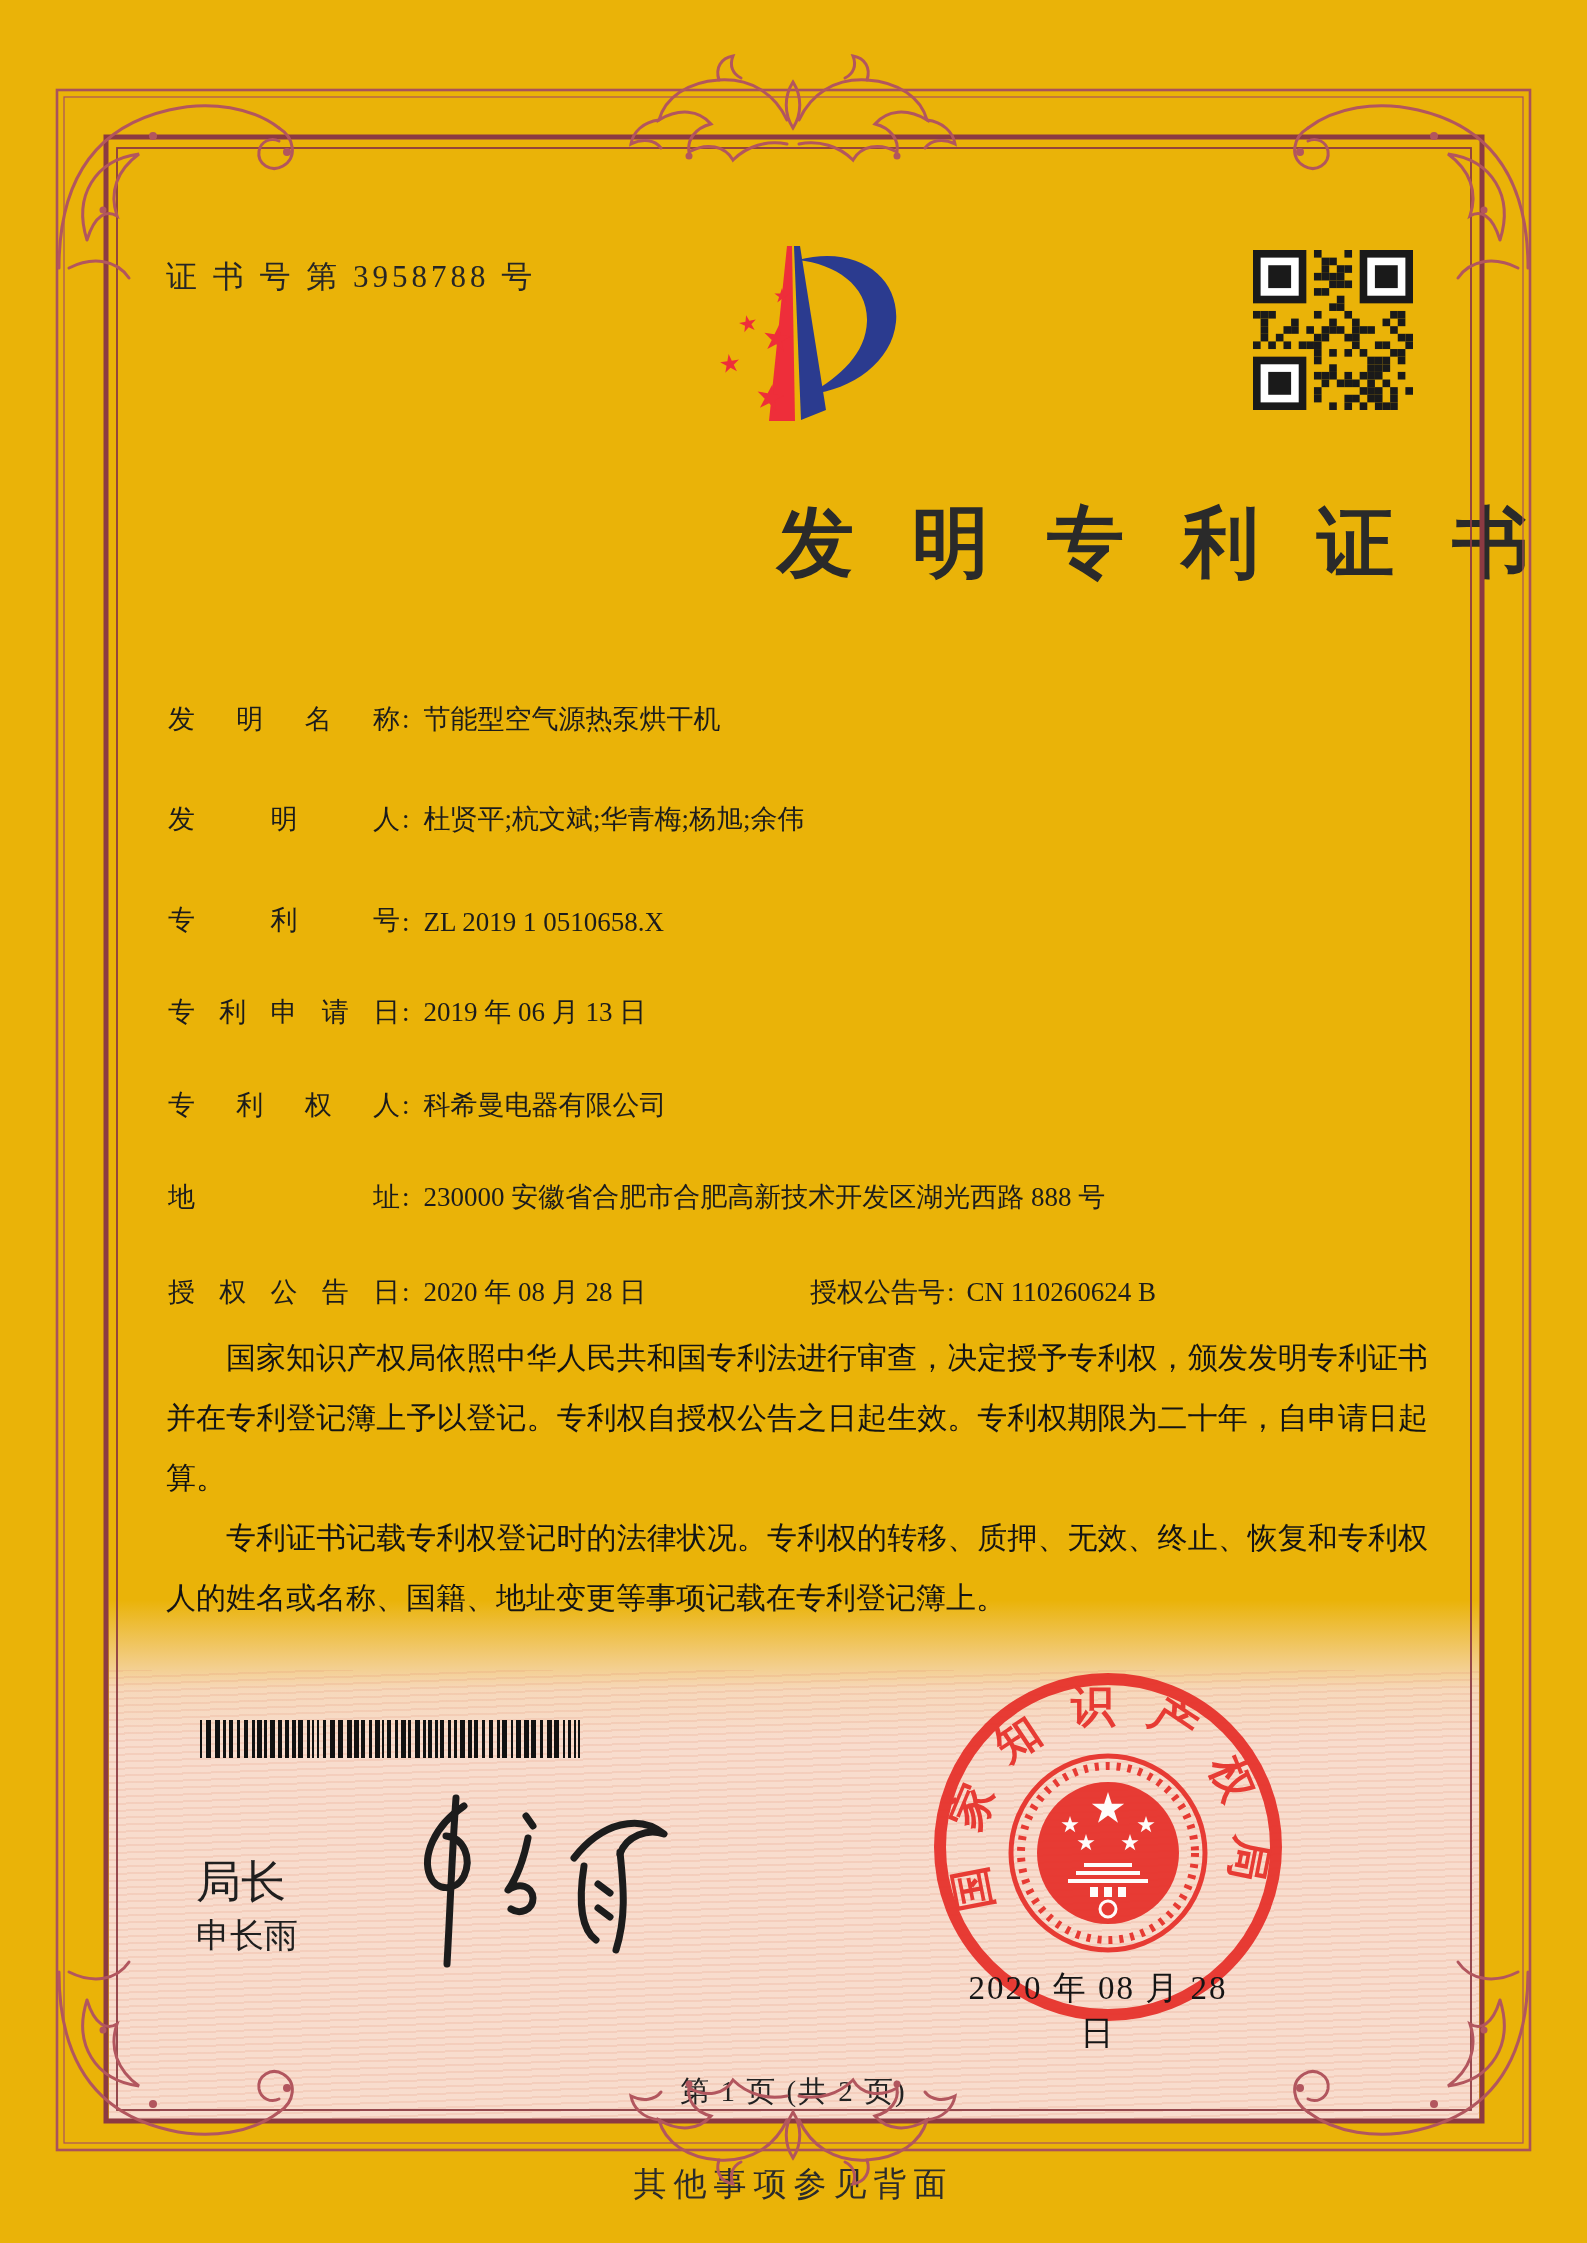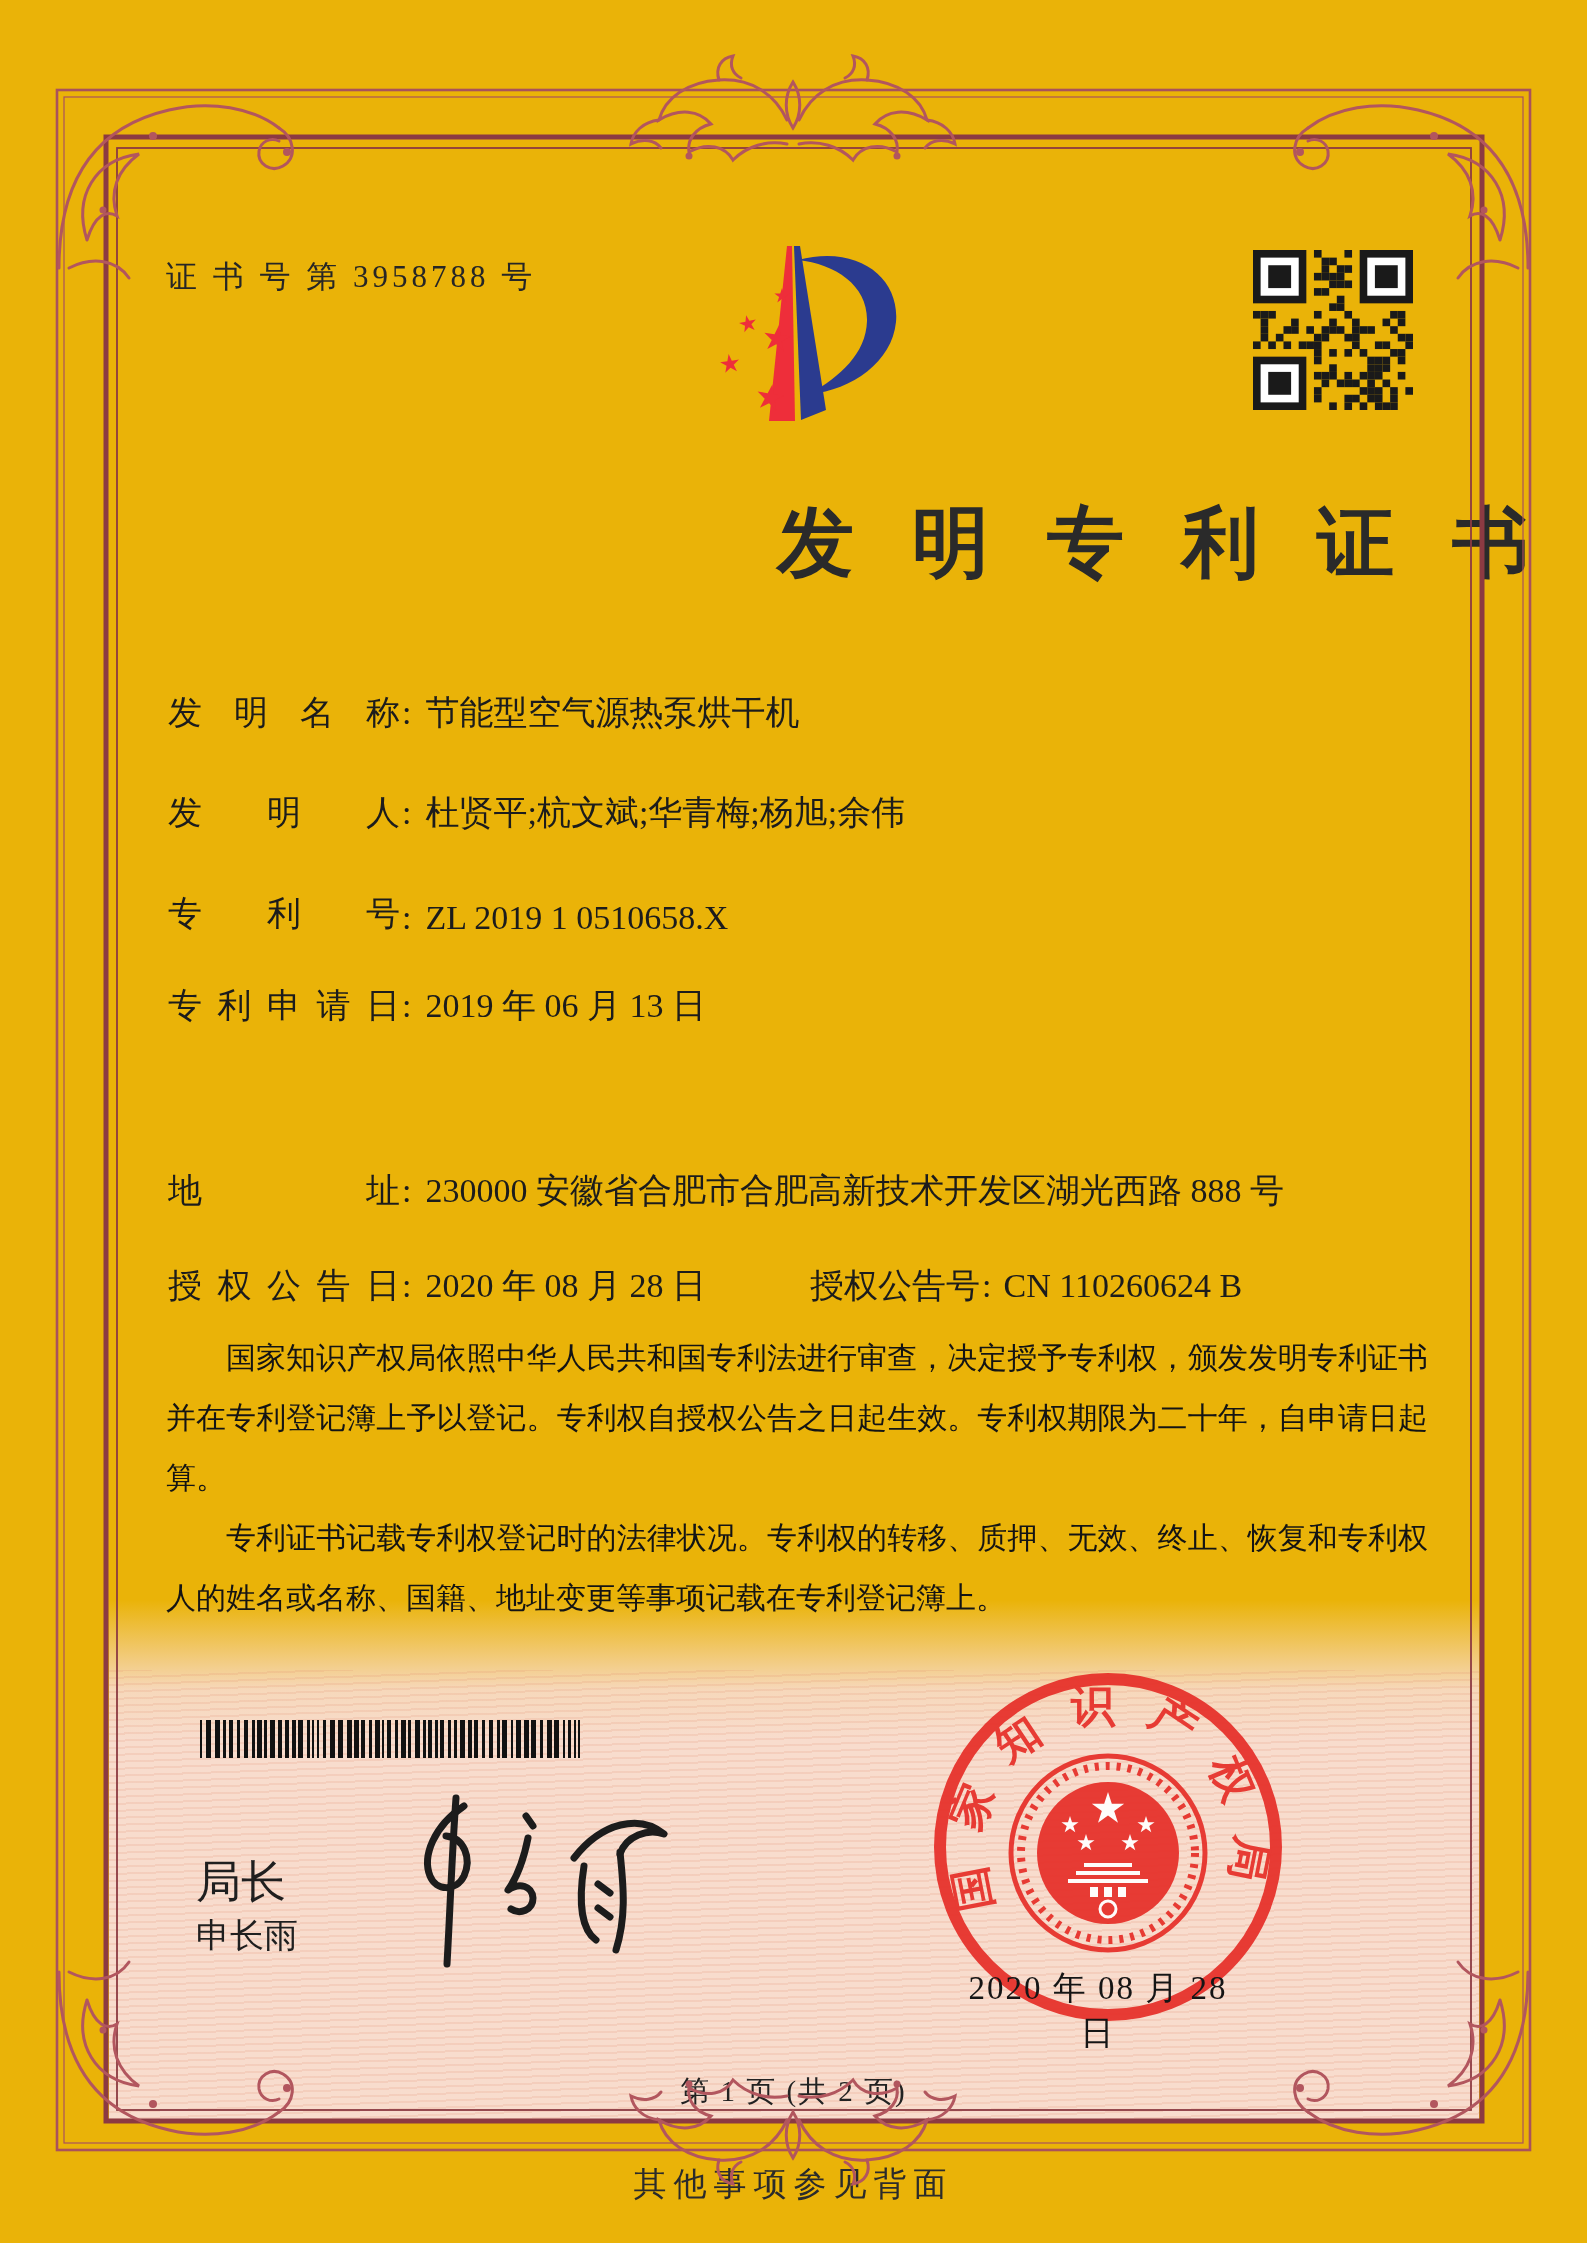--- a/index.html
+++ b/index.html
@@ -11,21 +11,21 @@
       background:linear-gradient(180deg, rgba(248,220,206,0) 0px, rgba(248,220,206,.9) 90px, #f8dccd 140px);z-index:0;}
   .pink-panel .waves{position:absolute;left:0;right:0;top:70px;bottom:0;
       background:repeating-linear-gradient(178deg, rgba(224,136,106,0.17) 0 2px, rgba(224,136,106,0) 2px 7px);}
   
   .cert-no{left:166px;top:256px;font-size:31px;letter-spacing:4px;color:#262626;z-index:1;}
   .logo-box{left:672px;top:238px;width:235px;height:192px;z-index:1;}
   .qr-box{left:1253px;top:250px;width:160px;height:160px;z-index:1;}
   .doc-title{left:0;right:0;top:492px;text-align:right;font-size:77px;font-weight:bold;
       letter-spacing:58px;padding-left:58px;color:#2a2a2a;z-index:1;}
   
-  .row{left:168px;font-size:34px;color:#1c1c1c;z-index:1;white-space:nowrap;}
+  .row{left:168px;font-size:27px;color:#1c1c1c;z-index:1;white-space:nowrap;margin-top:11px;}
   .flabel{display:inline-block;width:232px;text-align:justify;text-align-last:justify;vertical-align:bottom;}
   .colon{margin:0 14px 0 2px;}
   .grant2{position:absolute;left:642px;top:0;white-space:nowrap;}
   .grant2 .colon{margin:0 12px 0 2px;}
   
   .body-text{left:166px;top:1328px;width:1262px;font-size:30px;line-height:60px;
       text-align:justify;color:#141414;z-index:1;}
   .body-text p{margin:0;text-indent:2em;}
   
   .barcode-box{left:200px;top:1718px;width:386px;height:42px;z-index:1;}
@@ -203,20 +203,23 @@
   </div>
   <div class="abs row" style="top:790px">
     <span class="flabel">发明人</span><span class="colon">:</span><span>杜贤平;杭文斌;华青梅;杨旭;余伟</span>
   </div>
   <div class="abs row" style="top:891px">
     <span class="flabel">专利号</span><span class="colon">:</span><span>ZL 2019 1 0510658.X</span>
   </div>
   <div class="abs row" style="top:983px">
     <span class="flabel">专利申请日</span><span class="colon">:</span><span>2019 年 06 月 13 日</span>
   </div>
+  <div class="abs row" style="top:1076px">
+    <span class="flabel">专利权人</span><span class="colon">:</span><span>科希曼电器有限公司</span>
+  </div>
   <div class="abs row" style="top:1168px">
     <span class="flabel">地址</span><span class="colon">:</span><span>230000 安徽省合肥市合肥高新技术开发区湖光西路 888 号</span>
   </div>
 
   <div class="abs row" style="top:1263px">
     <span class="flabel">授权公告日</span><span class="colon">:</span><span>2020 年 08 月 28 日</span>
     <span class="grant2">
       <span>授权公告号</span><span class="colon">:</span><span>CN 110260624 B</span>
     </span>
   </div>

